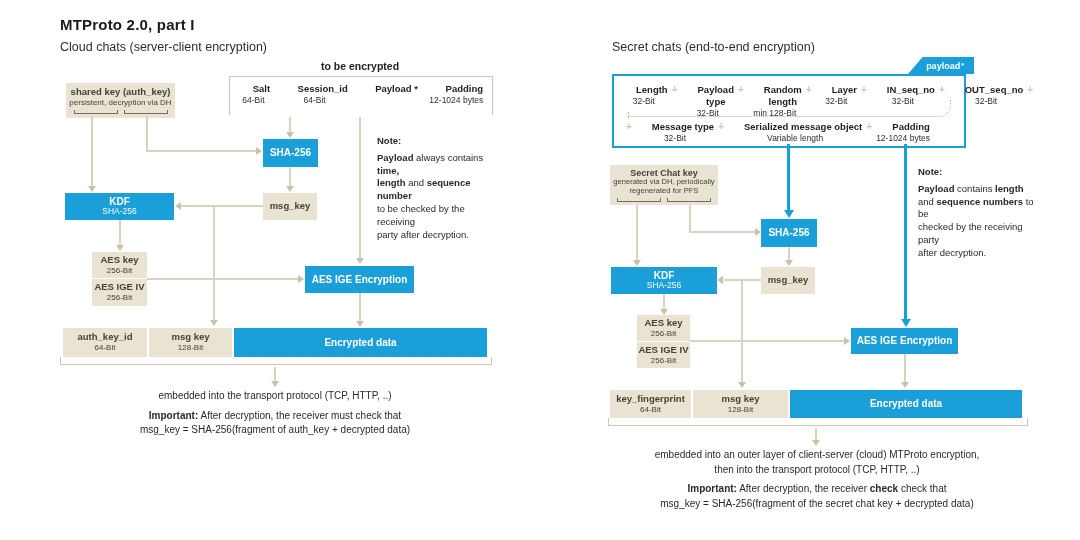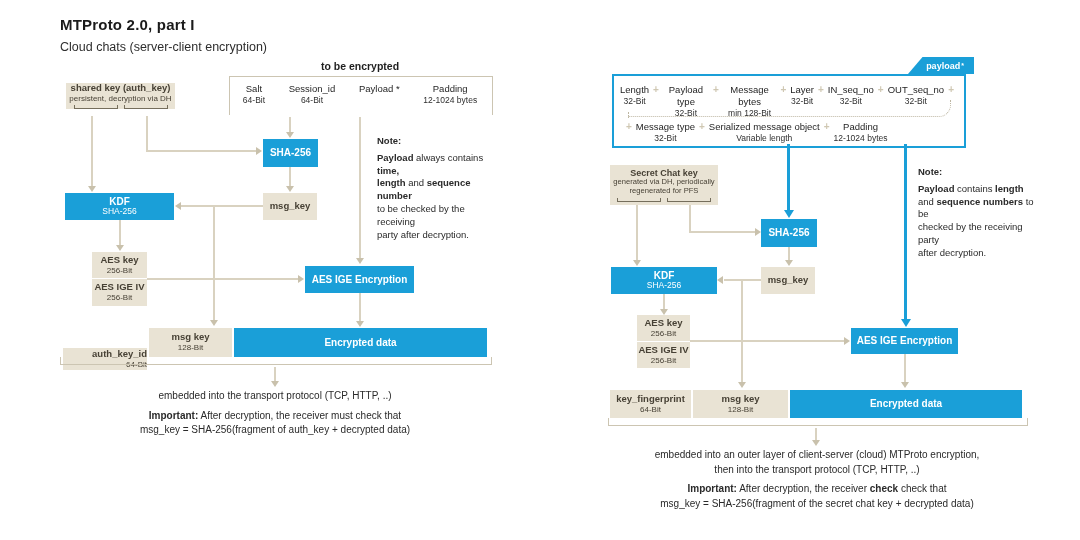--- a/index.html
+++ b/index.html
@@ -12,21 +12,21 @@
   
   .box{display:flex;flex-direction:column;align-items:center;justify-content:center;text-align:center;line-height:1.15;}
   .tan{background:#e9e3d4;color:#474135;}
   .blue{background:#1a9fd8;color:#ffffff;}
   .bname{font-size:9.5px;font-weight:bold;}
   .bsub{font-size:8px;}
   .wname{font-size:10px;font-weight:bold;}
   .wsub{font-size:8.5px;}
   
   .col{display:flex;flex-direction:column;align-items:center;text-align:center;line-height:1.25;}
-  .cname{font-size:9.5px;font-weight:normal;color:#1f1f1f;}
+  .cname{font-size:9.5px;font-weight:bold;color:#1f1f1f;margin-left:16px;}
   .csub{font-size:8.5px;color:#2e2e2e;}
   
   .ln{position:absolute;background:#d9d2c0;}
   .lnb{position:absolute;background:#1a9fd8;}
   .ah{position:absolute;width:0;height:0;}
   .ad{border-left:4px solid transparent;border-right:4px solid transparent;border-top:6px solid #c9c1ac;}
   .ar{border-top:4px solid transparent;border-bottom:4px solid transparent;border-left:6px solid #c9c1ac;}
   .al{border-top:4px solid transparent;border-bottom:4px solid transparent;border-right:6px solid #c9c1ac;}
   .adb{border-left:5px solid transparent;border-right:5px solid transparent;border-top:8px solid #1a9fd8;}
   .brk-top{position:absolute;border:1px solid #ccc5b2;border-bottom:none;}
@@ -73,21 +73,21 @@
     <div class="col">
       <span class="cname">Payload *</span>
       <span class="csub"></span>
     </div>
     <div class="col">
       <span class="cname">Padding</span>
       <span class="csub">12-1024 bytes</span>
     </div>
   </div>
 
-  <div class="abs box tan" style="left:66px;top:83px;width:109px;height:26px;">
+  <div class="abs box tan" style="left:66px;top:83px;width:109px;height:35px;">
     <span class="bname">shared key (auth_key)</span>
     <span class="bsub">persistent, decryption via DH</span>
     <span class="kmrow">
         <span class="km"></span>
         <span class="km"></span>
       </span>
   </div>
 
   <div class="abs box blue" style="left:263px;top:139px;width:55px;height:28px;">
     <span class="wname">SHA-256</span>
@@ -116,21 +116,21 @@
   </div>
   <div class="abs box tan" style="left:92px;top:279px;width:55px;height:27px;">
     <span class="bname">AES IGE IV</span>
     <span class="bsub">256-Bit</span>
   </div>
 
   <div class="abs box blue" style="left:305px;top:266px;width:109px;height:27px;">
     <span class="wname">AES IGE Encryption</span>
   </div>
 
-  <div class="abs box tan" style="left:63px;top:348px;width:84px;height:22px;align-items:flex-end;">
+  <div class="abs box tan" style="left:63px;top:328px;width:84px;height:29px;">
     <span class="bname">auth_key_id</span>
     <span class="bsub">64-Bit</span>
   </div>
   <div class="abs box tan" style="left:149px;top:328px;width:83px;height:29px;">
     <span class="bname">msg key</span>
     <span class="bsub">128-Bit</span>
   </div>
   <div class="abs box blue" style="left:234px;top:328px;width:253px;height:29px;">
     <span class="wname">Encrypted data</span>
   </div>
@@ -169,39 +169,40 @@
 
   <div class="ln" style="left:119px;top:220px;width:2px;height:25px;"></div>
   <div class="ah ad" style="left:116px;top:245px;"></div>
 
   <div class="ln" style="left:147px;top:278px;width:151px;height:2px;"></div>
   <div class="ah ar" style="left:298px;top:275px;"></div>
 
   <div class="ln" style="left:359px;top:293px;width:2px;height:28px;"></div>
   <div class="ah ad" style="left:356px;top:321px;"></div>
 
+  <div class="abs subtitle" style="left:612px;top:40px;">Secret chats (end-to-end encryption)</div>
 
   <div class="abs ptab" style="left:908px;top:57px;width:58px;height:17px;">
     <span>payload</span>
       <sup>*</sup>
   </div>
   <div class="abs payloadbox" style="left:612px;top:74px;width:350px;height:70px;">
     <div class="prow" style="left:6px;top:8px;width:338px;justify-content:space-between;">
       <div class="col">
           <span class="cname">Length</span>
           <span class="csub">32-Bit</span>
         </div>
       <span class="plus">+</span>
       <div class="col">
           <span class="cname">Payload type</span>
           <span class="csub">32-Bit</span>
         </div>
       <span class="plus">+</span>
       <div class="col">
-          <span class="cname">Message bytes</span>
+          <span class="cname">Random length</span>
           <span class="csub">min 128-Bit</span>
         </div>
       <span class="plus">+</span>
       <div class="col">
           <span class="cname">Layer</span>
           <span class="csub">32-Bit</span>
         </div>
       <span class="plus">+</span>
       <div class="col">
           <span class="cname">IN_seq_no</span>

